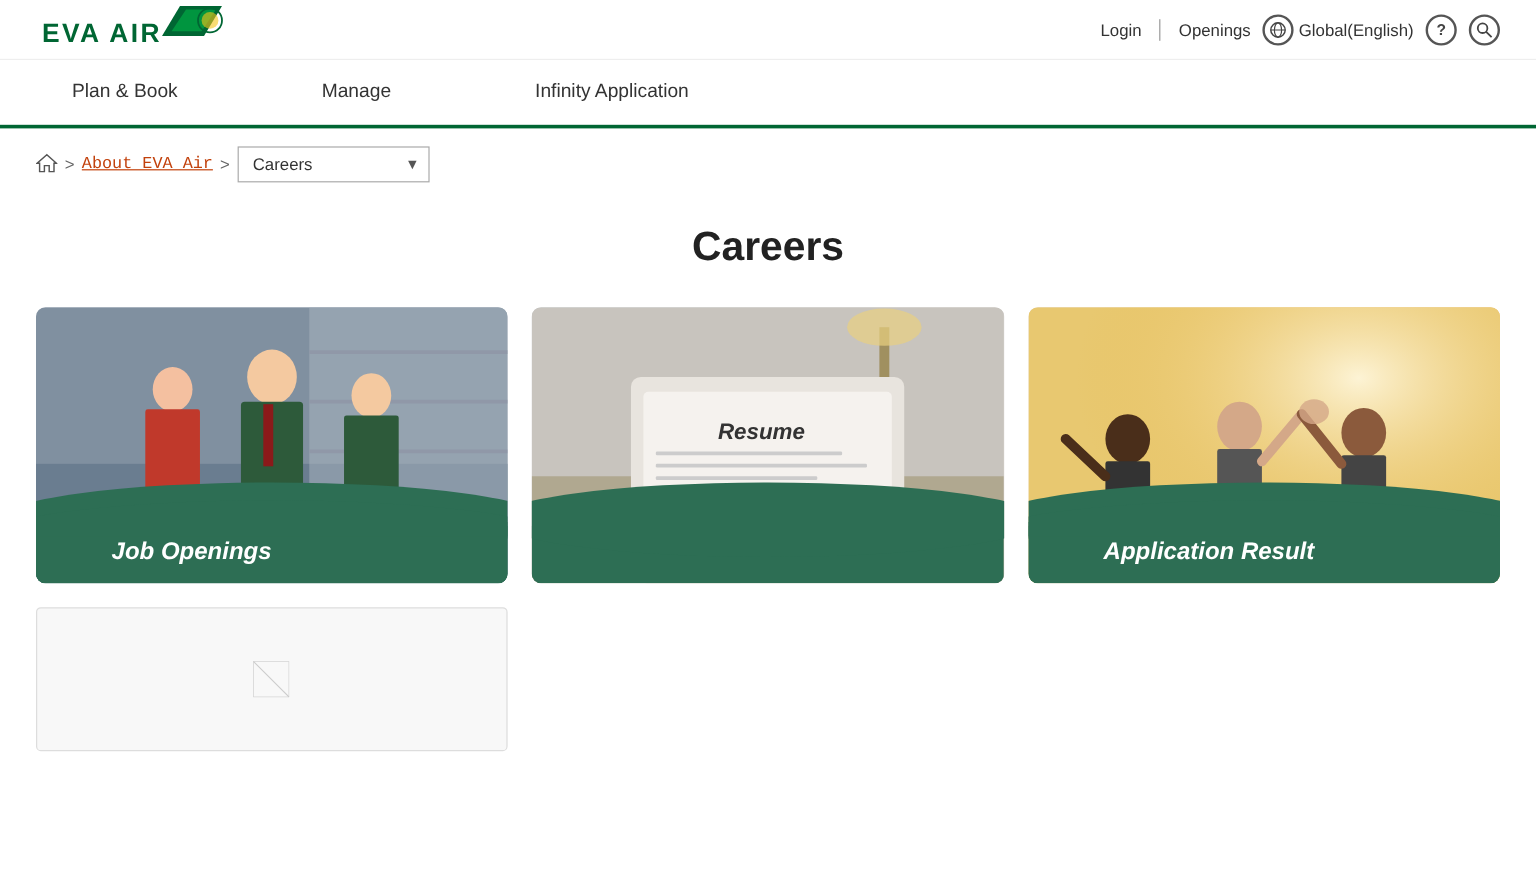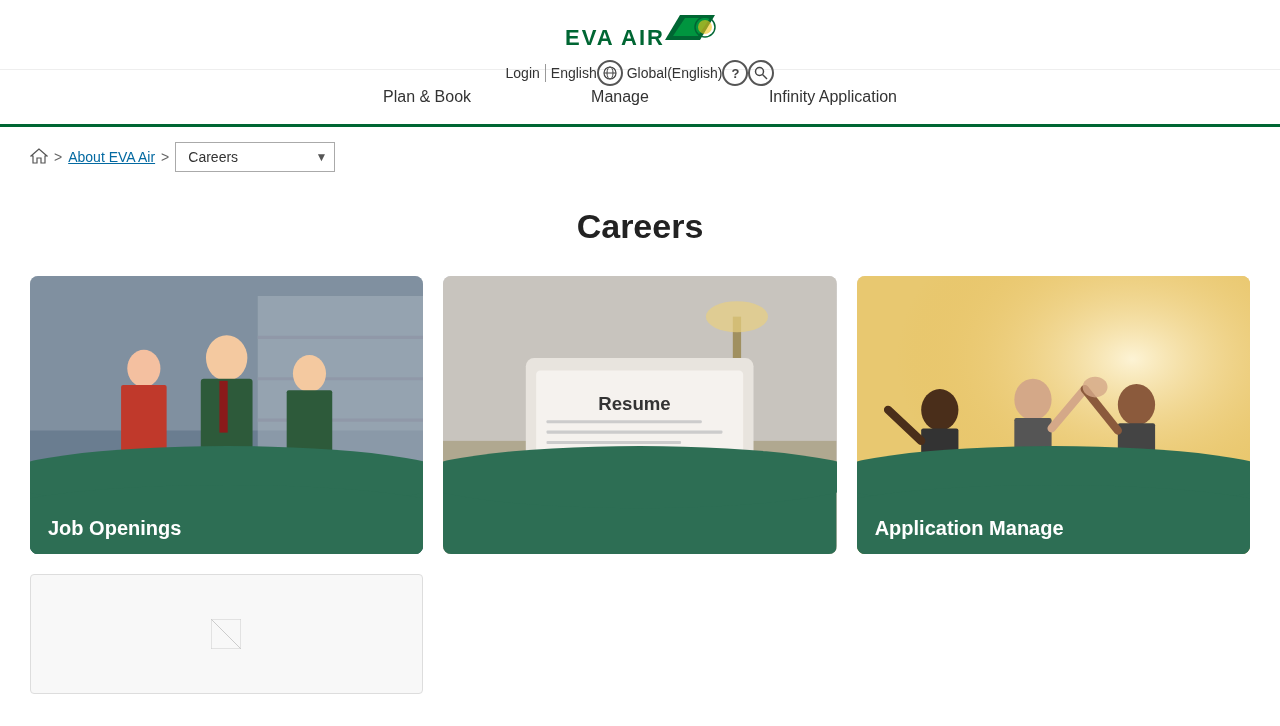--- a/index.html
+++ b/index.html
@@ -5,30 +5,30 @@
     * { margin: 0; padding: 0; box-sizing: border-box; }
     body { font-family: Arial, sans-serif; background: #fff; width: 1280px; }
 
     
     .top-bar {
       display: flex;
       align-items: center;
       justify-content: space-between;
       padding: 10px 30px;
       border-bottom: 1px solid #eee;
-      height: 70px;
-      flex-direction: column;
+      height: 50px;
     }
     .logo-area {
       display: flex;
       align-items: center;
     }
     .top-right {
       display: flex;
       align-items: center;
+      gap: 10px;
       font-size: 14px;
       color: #333;
     }
     .top-right .divider {
       width: 1px;
       height: 18px;
       background: #999;
       margin: 0 5px;
     }
     .top-right a {
@@ -51,44 +51,44 @@
       align-items: center;
       justify-content: center;
       font-size: 13px;
       cursor: pointer;
     }
 
     
     .main-nav {
       border-bottom: 3px solid #006633;
       display: flex;
-      justify-content: center;
       gap: 0;
     }
     .main-nav a {
       padding: 18px 60px;
       text-decoration: none;
       color: #333;
       font-size: 16px;
       display: block;
       white-space: nowrap;
     }
 
     
     .breadcrumb {
       display: flex;
       align-items: center;
       padding: 15px 30px;
       gap: 6px;
       font-size: 14px;
     }
     .breadcrumb a {
-      color: #0369a1;
+      color: #c2410c;
       text-decoration: underline;
       cursor: pointer;
+      font-family: Liberation Mono, monospace;
     }
     .breadcrumb .sep { color: #666; }
     .breadcrumb .home-icon {
       cursor: pointer;
     }
     .dropdown-wrapper {
       position: relative;
       display: inline-block;
     }
     .dropdown-select {
@@ -128,21 +128,22 @@
       display: flex;
       gap: 20px;
       margin-bottom: 20px;
     }
     .card {
       flex: 1;
       border-radius: 8px;
       overflow: hidden;
       position: relative;
       cursor: pointer;
-      height: 278px;
+      height: 230px;
+      font-style: italic;
     }
     .card-label-bar {
       position: absolute;
       bottom: 0;
       left: 0;
       right: 0;
       background: #2d6e54;
       padding: 14px 18px;
       
       border-radius: 0 0 0 0;
@@ -156,20 +157,21 @@
       height: 30px;
       background: #2d6e54;
       clip-path: ellipse(60% 100% at 50% 100%);
     }
     .card-label {
       color: #fff;
       font-size: 20px;
       font-weight: bold;
       position: relative;
       z-index: 1;
+      margin-left: 45px;
     }
 
     
     .uniforms-group {
       width: 100%;
       height: 100%;
       background: linear-gradient(180deg, #c0c8d0 0%, #909aa8 50%, #007040 100%);
       display: flex;
       align-items: center;
       justify-content: center;
@@ -217,21 +219,21 @@
       <circle cx="145" cy="17" r="10" fill="none" stroke="#006633" stroke-width="1.5"></circle>
       <circle cx="145" cy="17" r="7" fill="#f5c518" opacity="0.6"></circle>
 
       <text x="5" y="35" font-family="Arial Black, Arial" font-weight="900" font-size="22" fill="#006633" letter-spacing="2">EVA AIR</text>
     </svg>
   </div>
 
   <div class="top-right">
     <a>Login</a>
     <div class="divider"></div>
-    <a>English</a>
+    <a>Openings</a>
     <div class="globe-icon">
       <div class="icon-circle">
         <svg width="14" height="14" viewBox="0 0 14 14">
           <circle cx="7" cy="7" r="6" fill="none" stroke="#444" stroke-width="1.2"></circle>
           <ellipse cx="7" cy="7" rx="3" ry="6" fill="none" stroke="#444" stroke-width="1"></ellipse>
           <line x1="1" y1="7" x2="13" y2="7" stroke="#444" stroke-width="1"></line>
         </svg>
       </div>
       <span style="font-size:14px;color:#333;">Global(English)</span>
     </div>
@@ -366,21 +368,21 @@
           <rect x="252" y="143" width="36" height="72" fill="#444" rx="2"></rect>
           <line x1="252" y1="150" x2="220" y2="110" stroke="#8b5a3c" stroke-width="8" stroke-linecap="round"></line>
 
           <ellipse cx="230" cy="108" rx="12" ry="10" fill="#d4a888" opacity="0.8"></ellipse>
 
           <rect x="0" y="200" width="380" height="70" fill="#2d6e54"></rect>
           <ellipse cx="190" cy="195" rx="220" ry="30" fill="#2d6e54"></ellipse>
         </svg>
       </div>
       <div class="card-label-bar">
-        <span class="card-label">Application Manage</span>
+        <span class="card-label">Application Result</span>
       </div>
     </div>
 
   </div>
 
   <div class="cards-row">
     <div class="small-card">
 
       <svg width="30" height="30" viewBox="0 0 30 30">
         <rect width="30" height="30" fill="none" stroke="#ccc" stroke-width="1"></rect>

